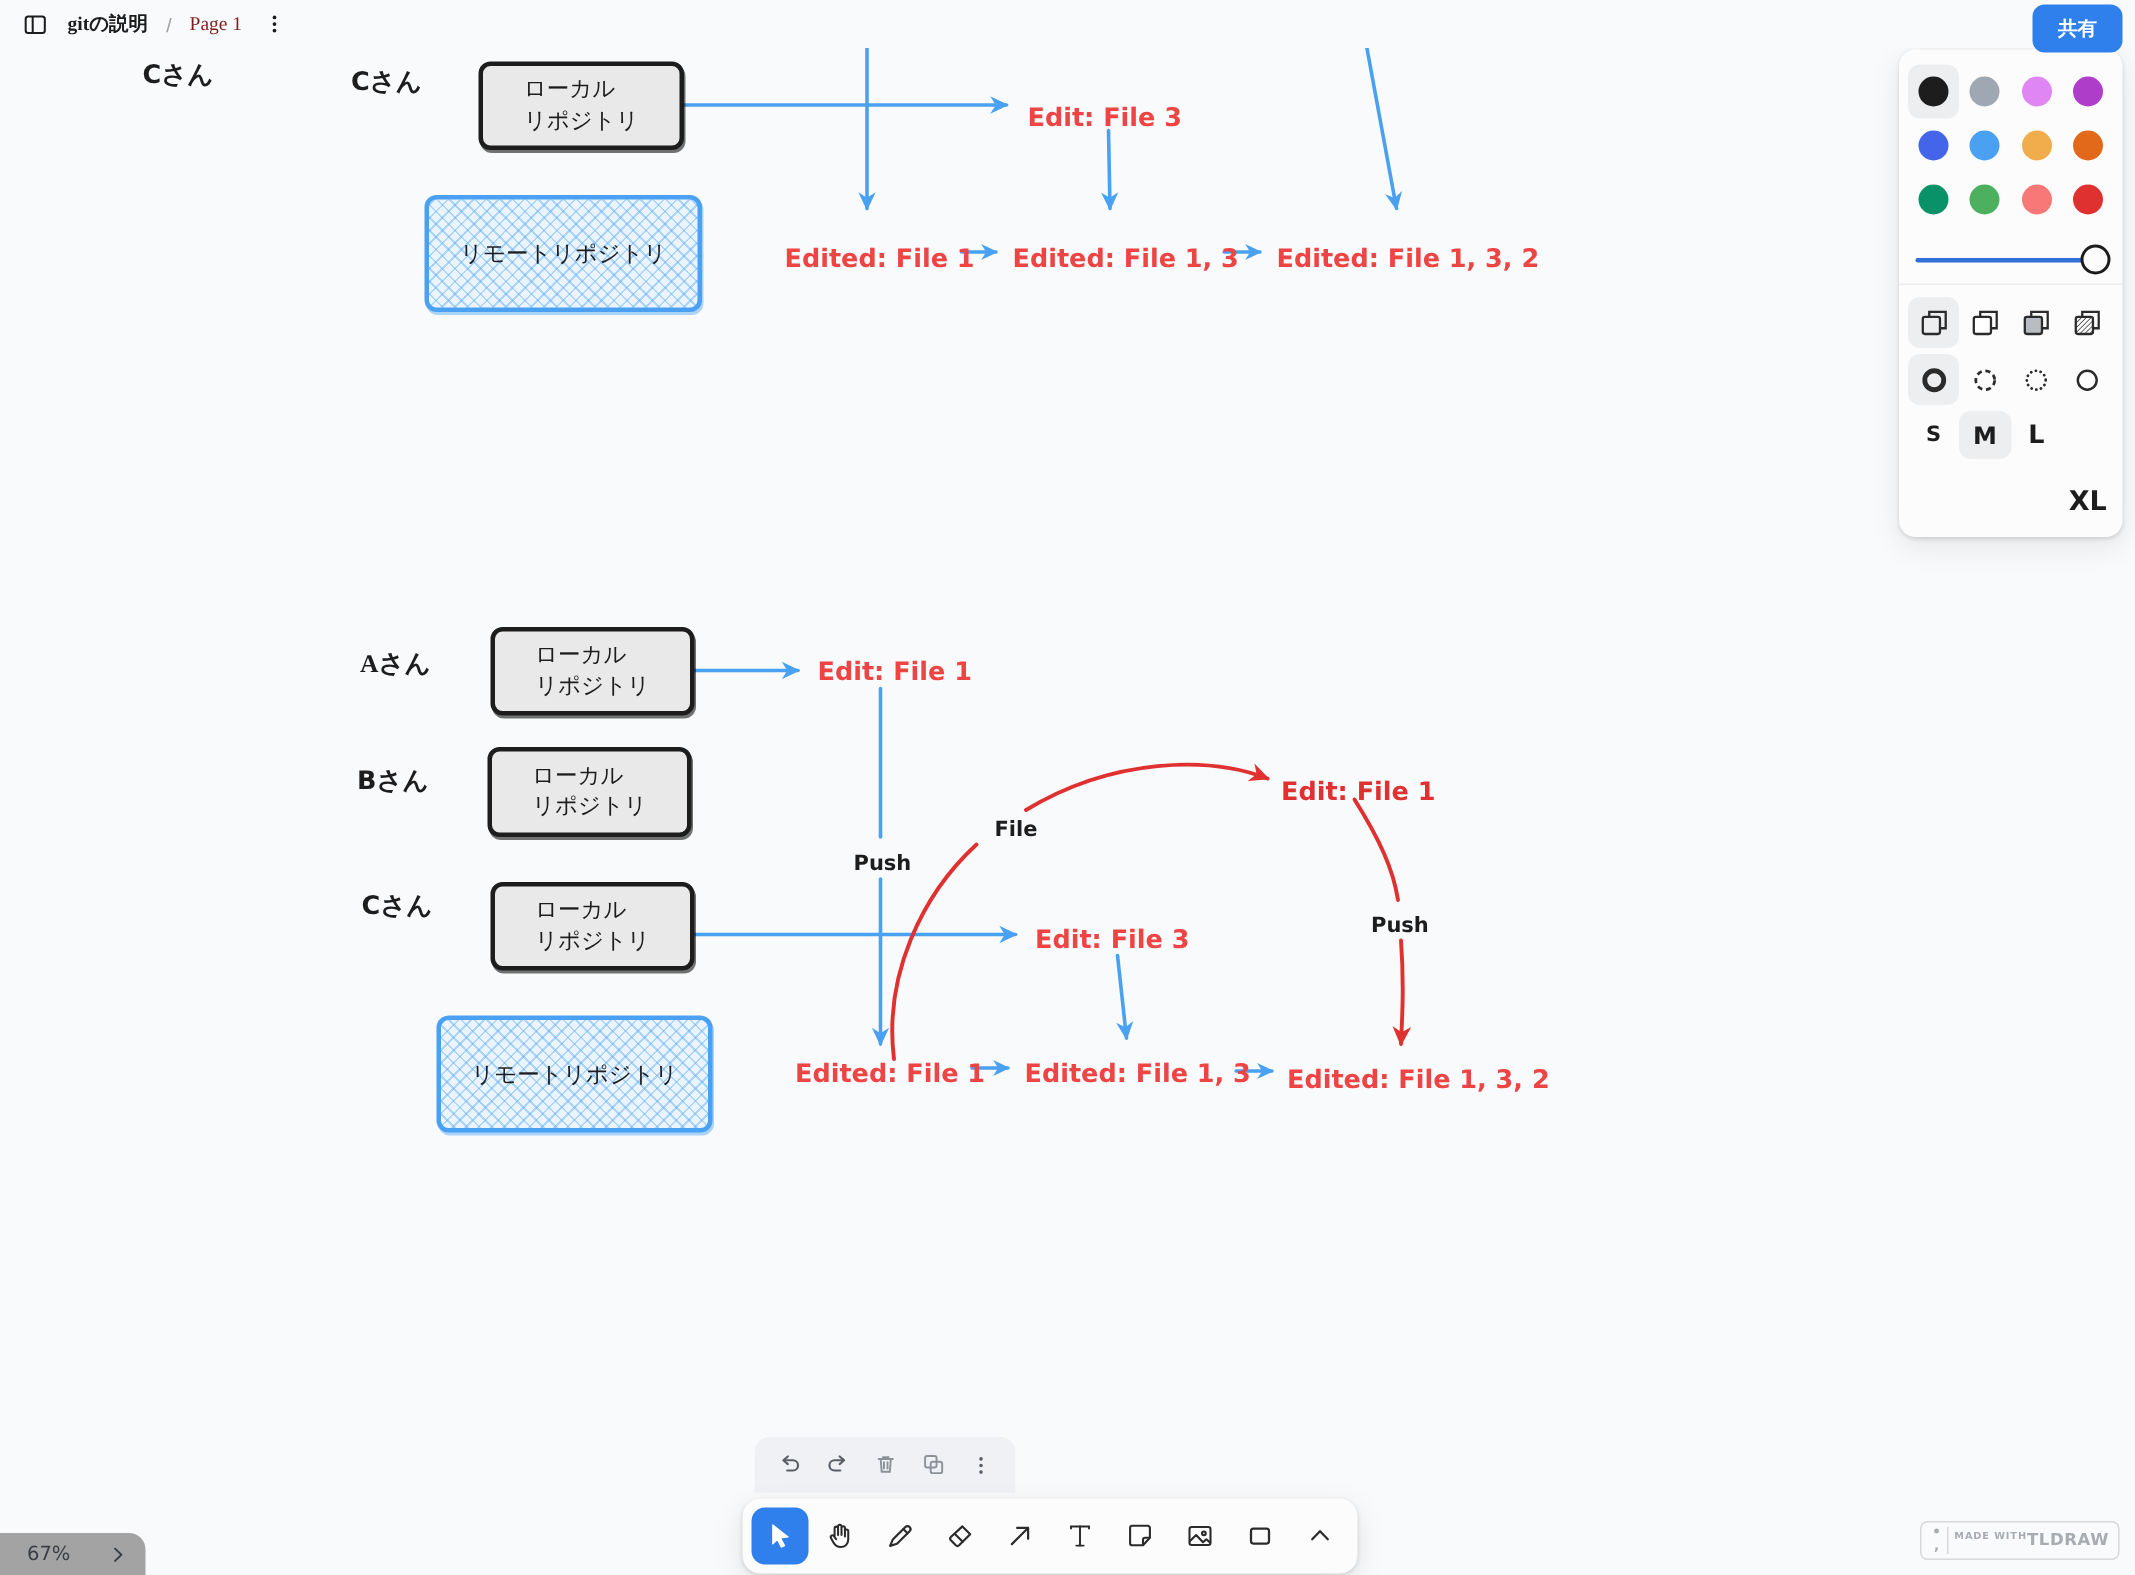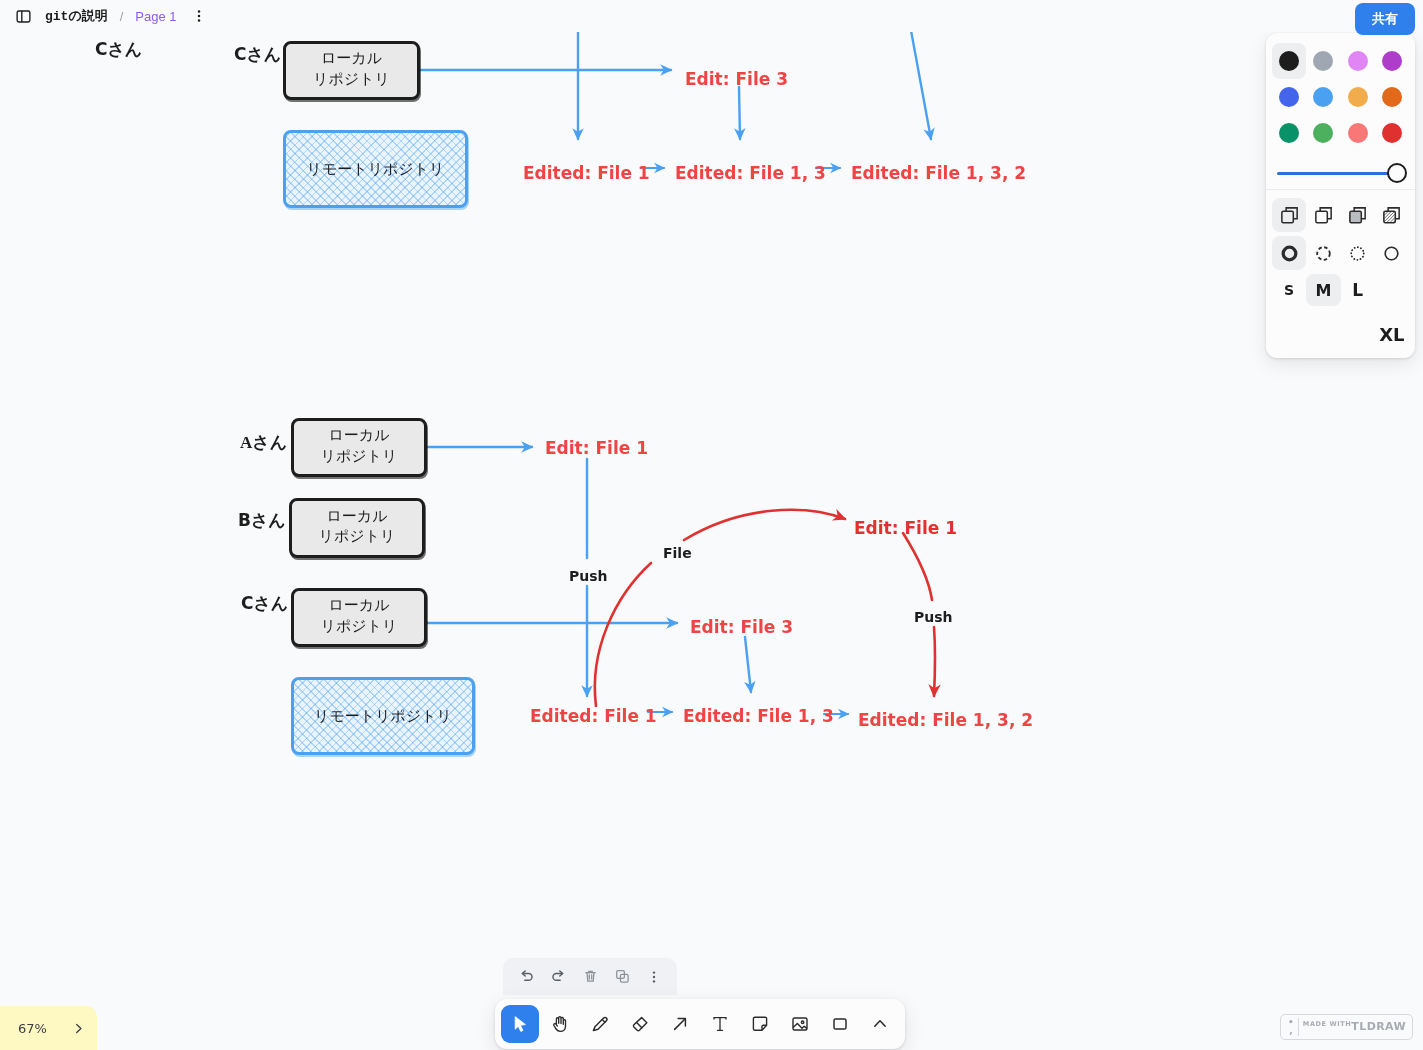--- a/index.html
+++ b/index.html
@@ -7,34 +7,34 @@
     width: 1423px; height: 1050px;
     overflow: hidden;
     font-family: "Liberation Sans", sans-serif;
     background: #f9fafb;
   }
   #app { position: relative; width: 1423px; height: 1050px; background: #f9fafb; }
 
   
   #canvas { position: absolute; inset: 0; }
   #canvas svg { position: absolute; top: 0; left: 0; width: 1423px; height: 1050px; overflow: visible; }
-  .cjk { font-family: Liberation Mono, monospace; }
+  .cjk { font-family: Liberation Serif, serif; }
 
   
   .repo-box {
     position: absolute;
     background: #e9e9e9;
     border: 3px solid #1d1d1d;
     border-radius: 8px;
     display: flex; align-items: center; justify-content: center;
-    text-align: center;
     color: #1d1d1d;
     line-height: 1.35;
     font-size: 15px;
     box-shadow: 1px 2px 0 rgba(0,0,0,0.55);
+    margin-left: 36px;
   }
   .repo-box .lines { white-space: pre-line; }
 
   .remote-box {
     position: absolute;
     border: 3px solid #4ba1f1;
     border-radius: 8px;
     display: flex; align-items: center; justify-content: center;
     color: #1d1d1d;
     font-size: 15px; font-weight: 500;
@@ -78,22 +78,22 @@
     width: 32px; height: 32px;
     display: flex; align-items: center; justify-content: center;
     border-radius: 7px; cursor: pointer;
   }
   #doc-title {
     font-size: 13px; font-weight: 700; color: #1d1d1d;
     padding: 4px 6px; border-radius: 5px; cursor: pointer;
   }
   .tb-sep { font-size: 13px; color: #9a9fa6; padding: 0 6px; }
   #page-name {
-    font-size: 13px; color: #8b5cf6; padding: 4px 6px;
-    border-radius: 5px; cursor: pointer;
+    font-size: 13px; color: #7f1d1d; padding: 4px 6px;
+    border-radius: 5px; cursor: pointer; font-family: Liberation Serif, serif;
   }
   #share-btn {
     position: absolute; top: 3px; right: 8px;
     background: #2f80ed; color: #fff;
     font-size: 13px; font-weight: 700;
     padding: 7px 17px; border-radius: 8px;
     border: none; cursor: pointer;
     pointer-events: auto;
     font-family: Liberation Mono, monospace;
   }
@@ -169,22 +169,22 @@
     width: 38px; height: 38px; border-radius: 9px;
     display: flex; align-items: center; justify-content: center;
     cursor: pointer;
   }
   .tool-btn.active { background: #2f80ed; }
   .tool-btn.active svg { stroke: #fff; fill: #fff; }
 
   
   #zoom-widget {
     position: absolute; left: 0; bottom: 0;
-    height: 44px; width: 97px;
-    background: #fef9c3;
+    height: 28px; width: 97px;
+    background: #a3a3a3;
     border-radius: 0 11px 0 0;
     display: flex; align-items: center; justify-content: space-between;
     padding: 0 12px 0 18px;
     z-index: 30;
   }
   #zoom-value { font-size: 13px; color: #3a3f45; cursor: pointer; font-family: "DejaVu Sans", sans-serif; }
 
   
   #watermark {
     position: absolute; right: 10px; bottom: 10px;

